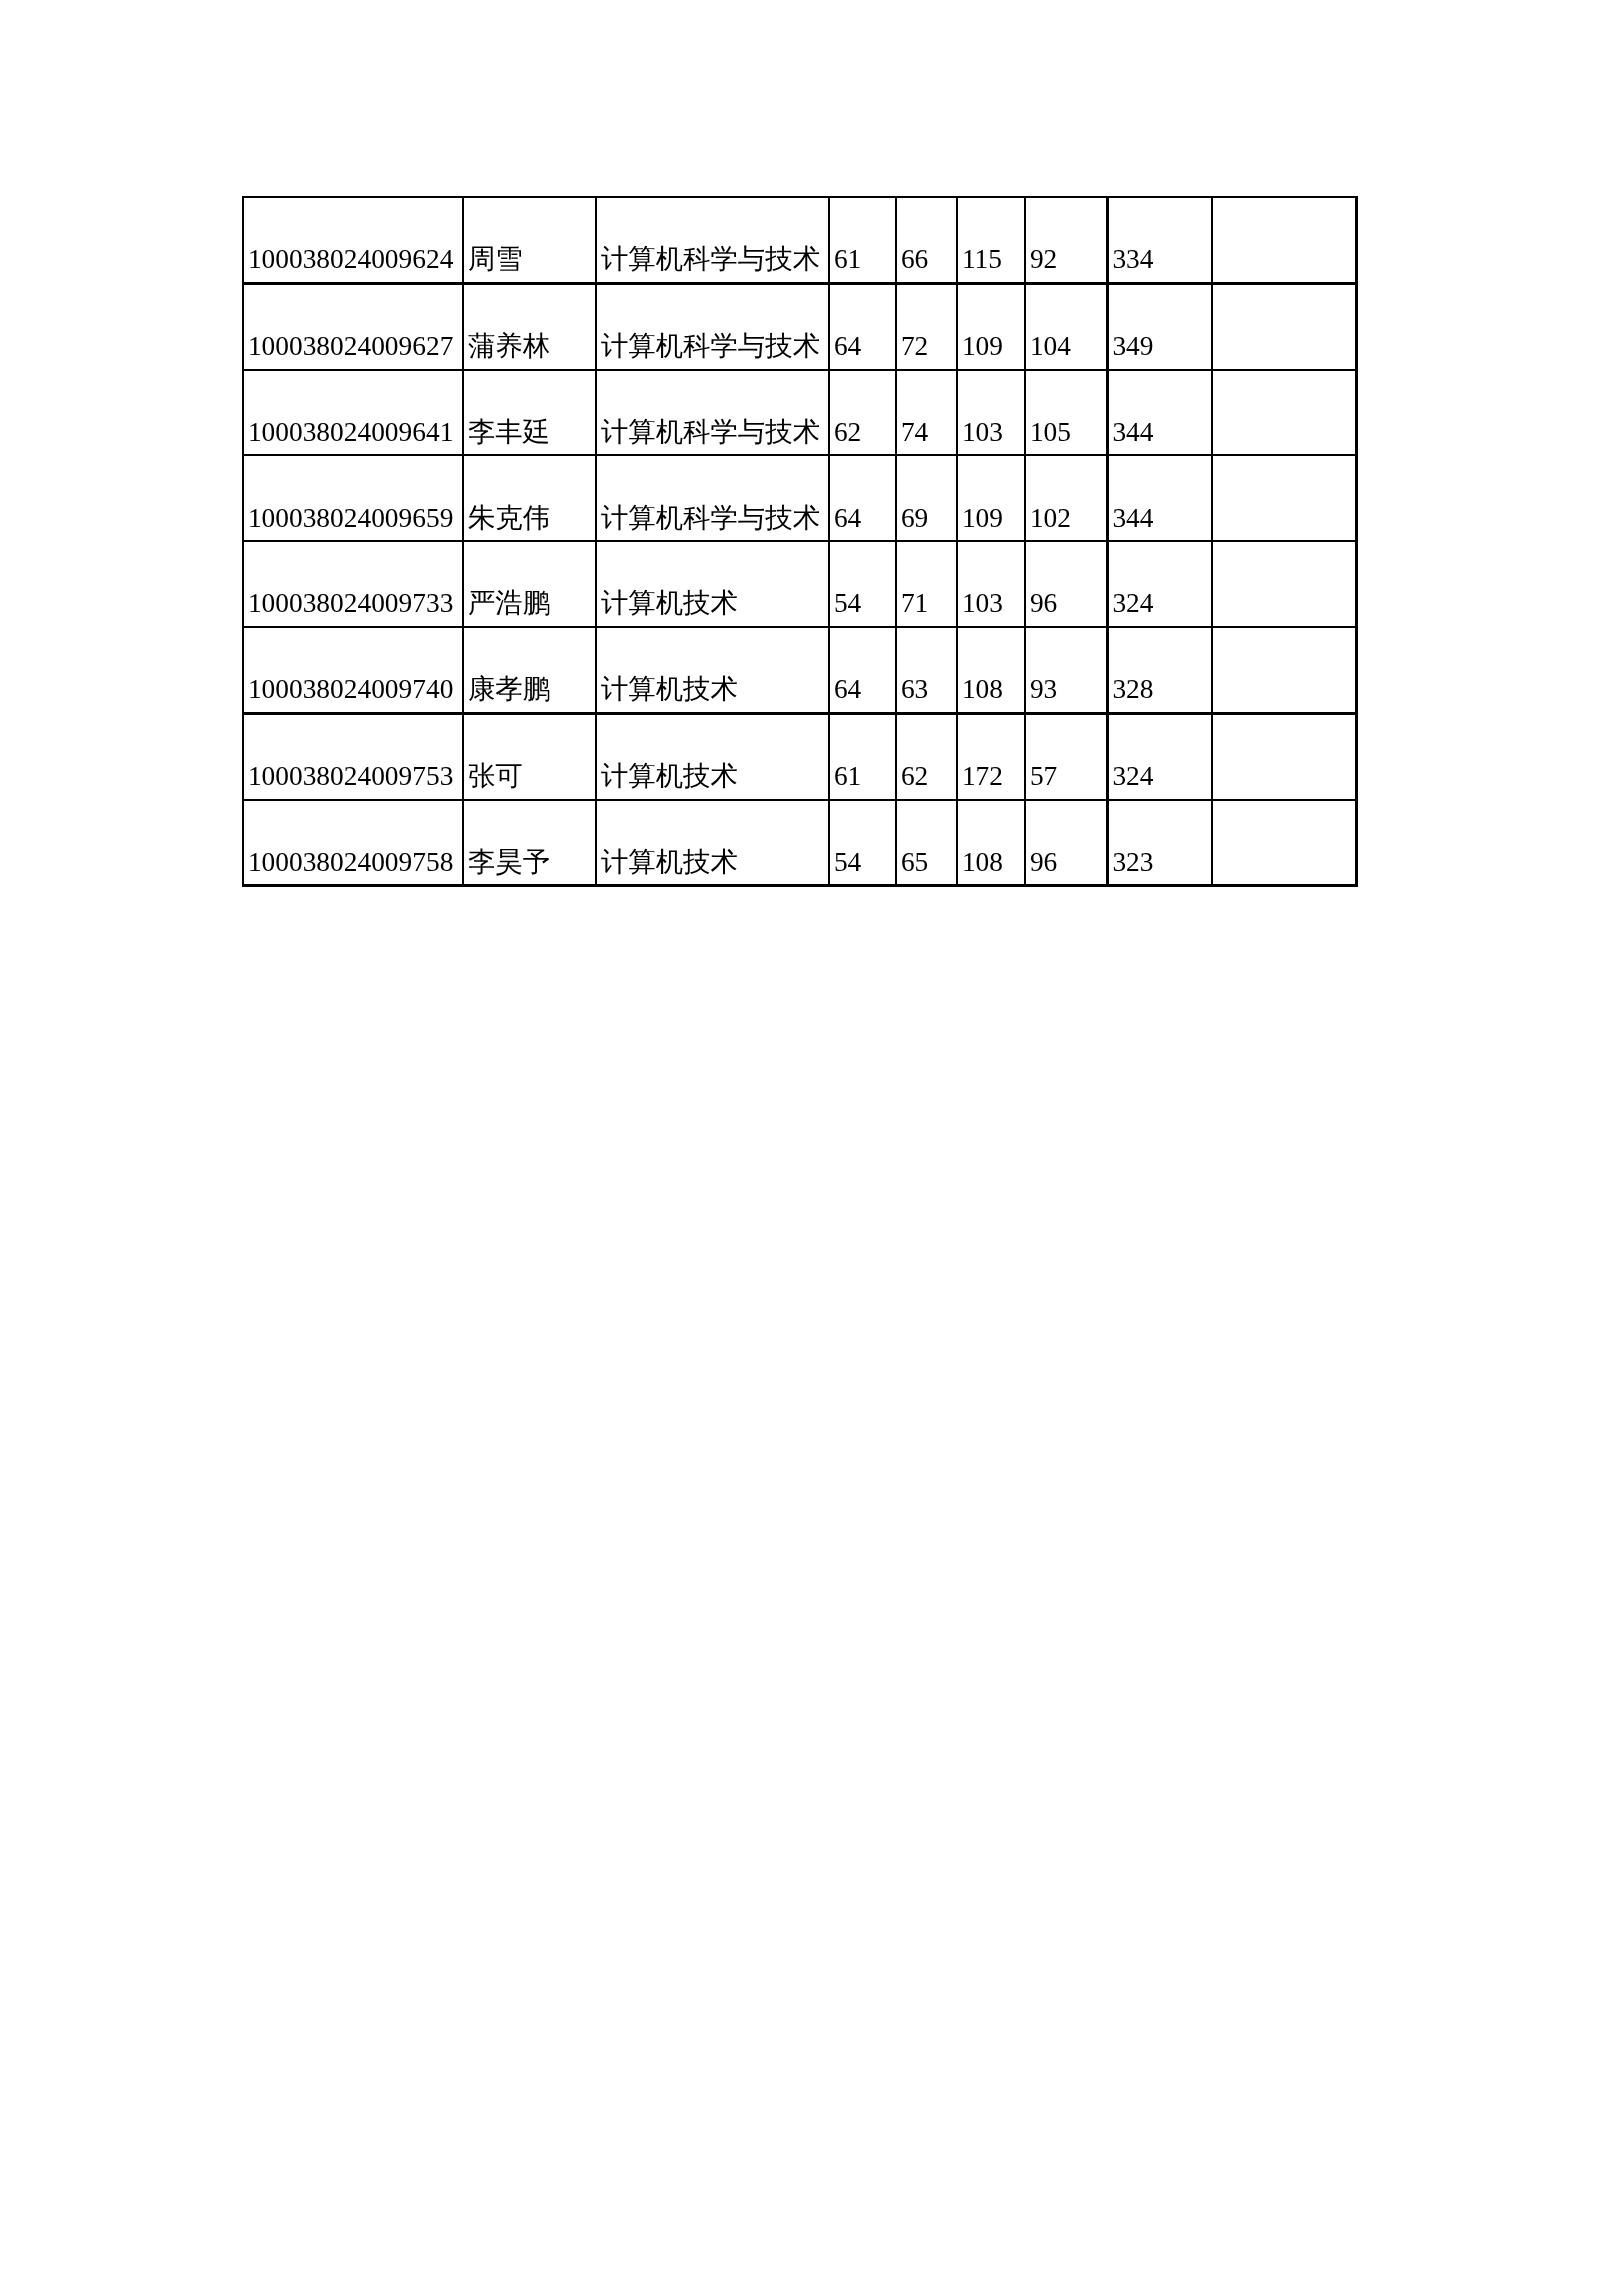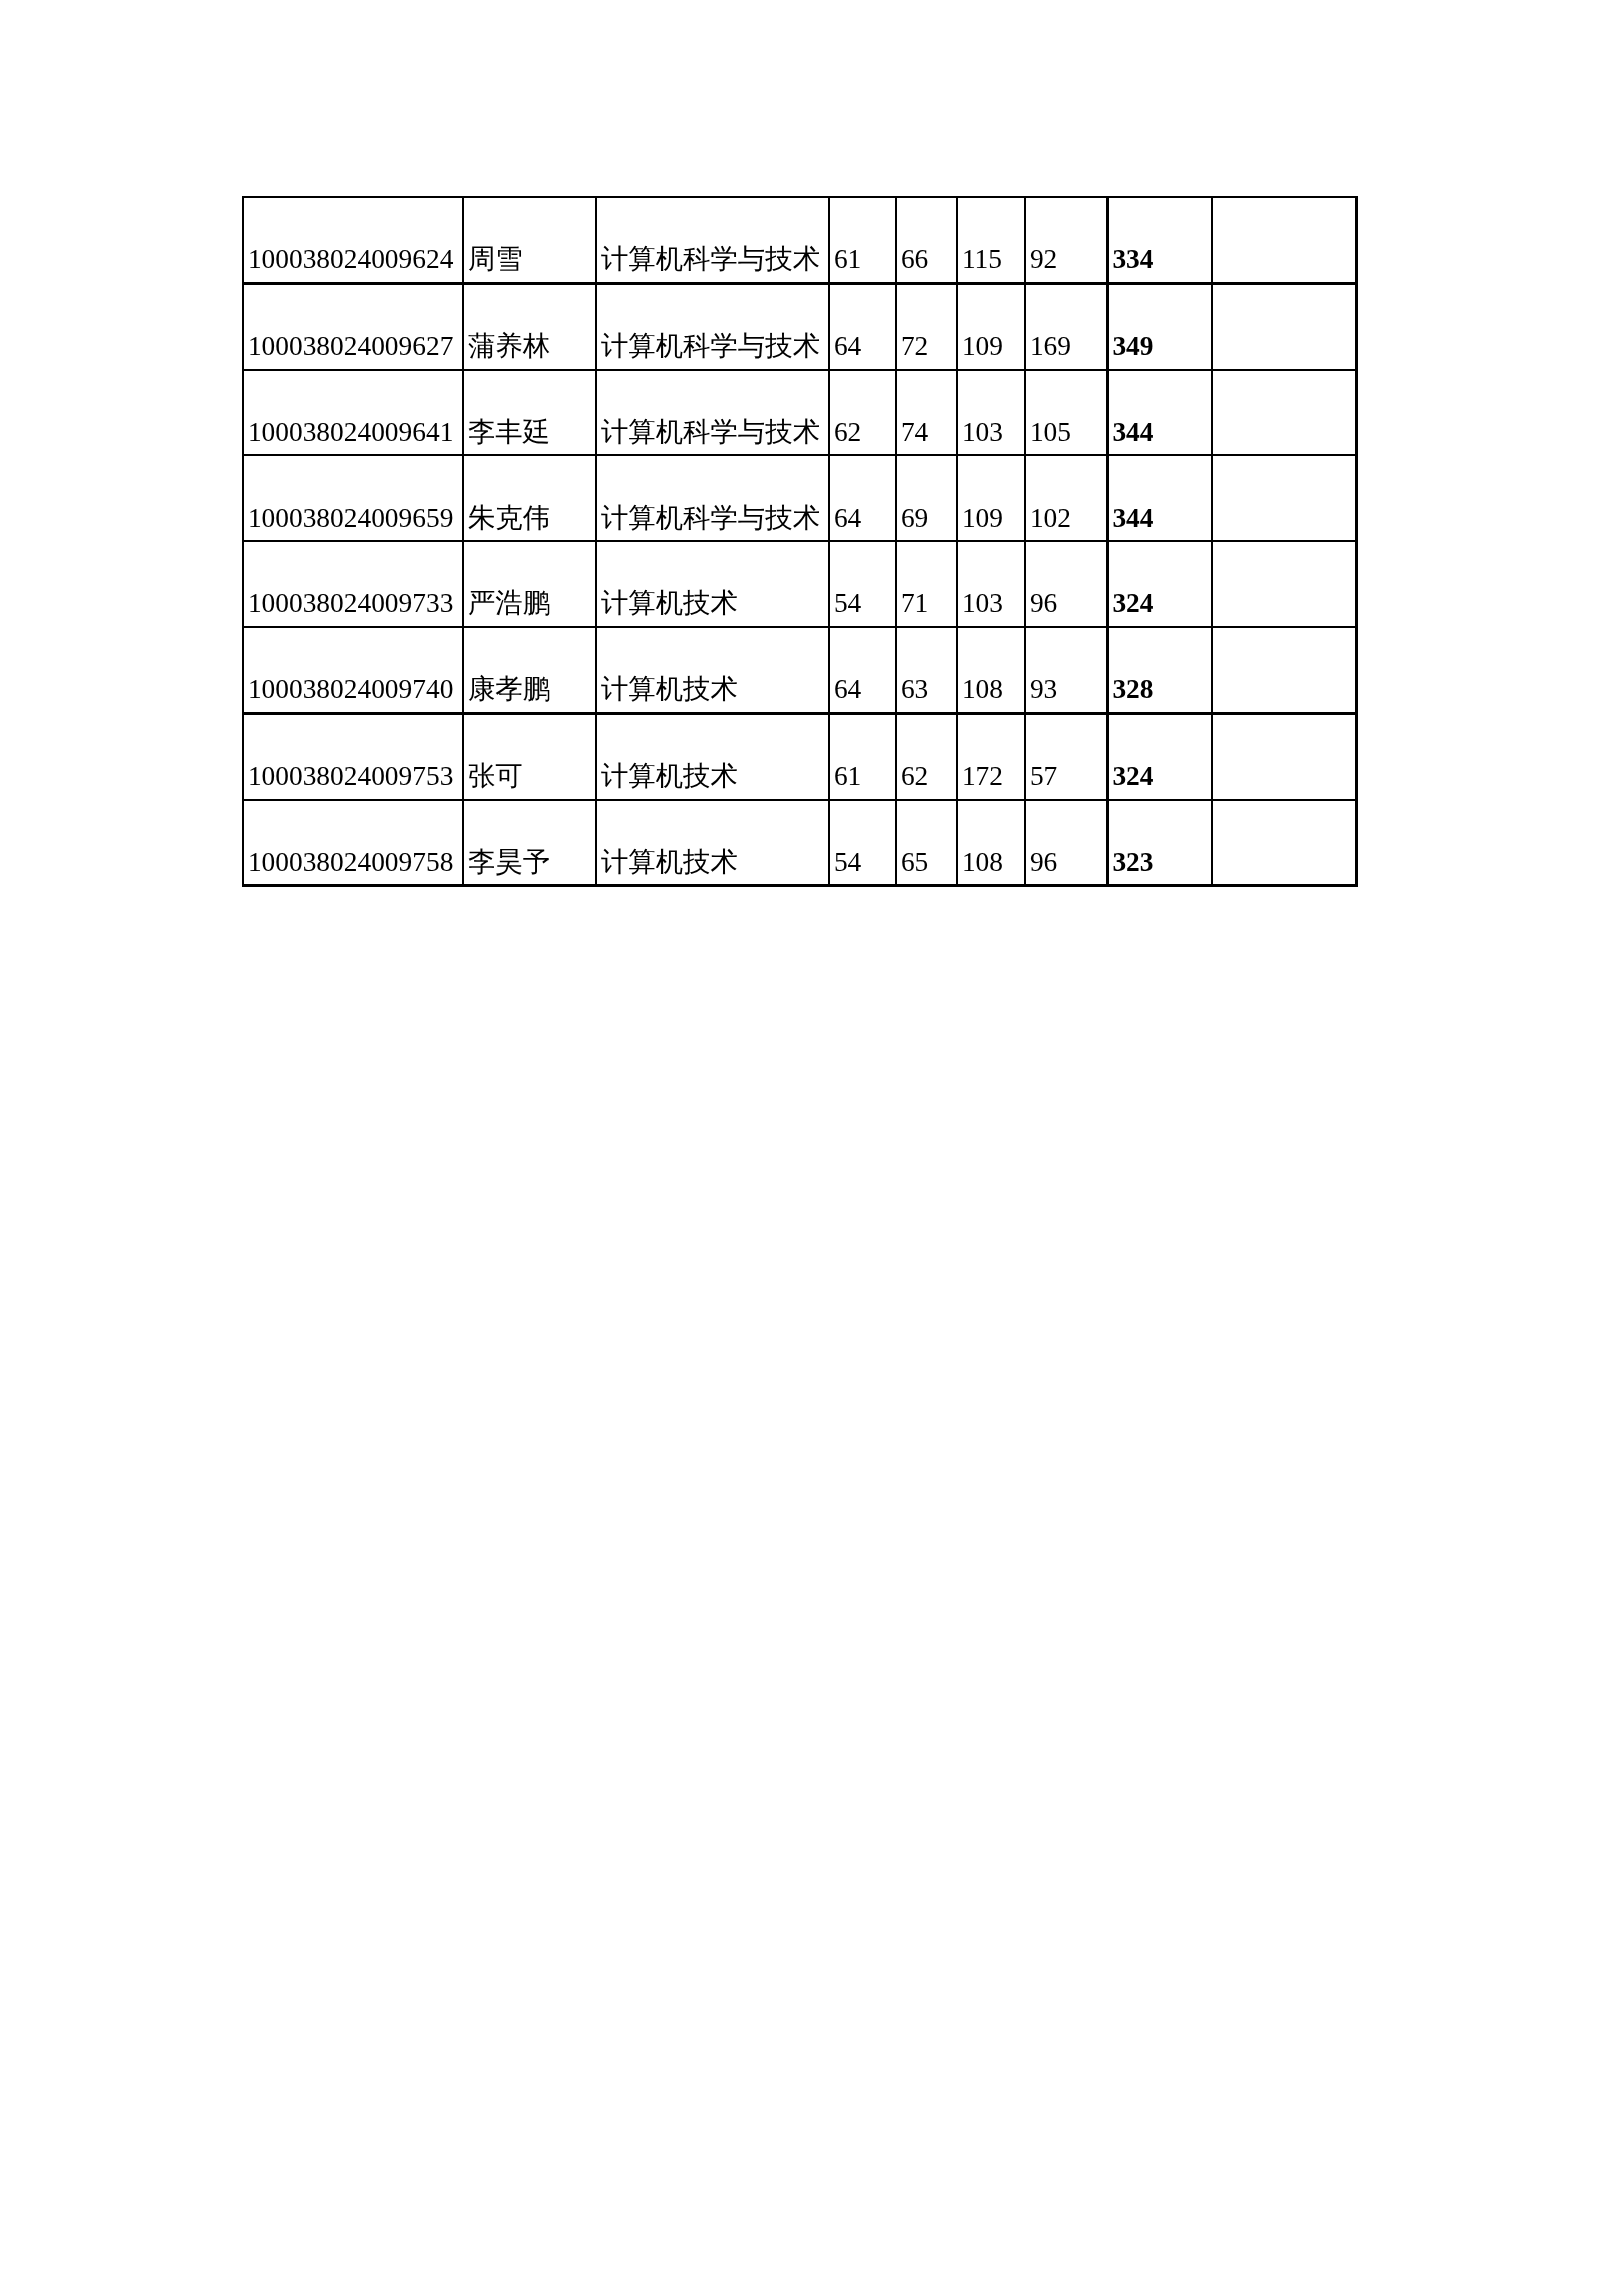--- a/index.html
+++ b/index.html
@@ -45,21 +45,20 @@
     overflow: hidden;
     white-space: nowrap;
   }
   
   table.scores tr.thick-bottom td {
     border-bottom-width: 3.9px;
   }
   
   table.scores td.col-total {
     border-left-width: 3.9px;
-    font-weight: bold;
   }
 </style>
 </head>
 <body>
 
 <div class="page">
   <table class="scores">
     <colgroup>
       <col style="width:220px">
       <col style="width:133px">
@@ -83,21 +82,21 @@
     <td class="col-total">334</td>
     <td></td>
   </tr>
         <tr>
     <td>100038024009627</td>
     <td>蒲养林</td>
     <td>计算机科学与技术</td>
     <td>64</td>
     <td>72</td>
     <td>109</td>
-    <td>169</td>
+    <td>104</td>
     <td class="col-total">349</td>
     <td></td>
   </tr>
         <tr>
     <td>100038024009641</td>
     <td>李丰廷</td>
     <td>计算机科学与技术</td>
     <td>62</td>
     <td>74</td>
     <td>103</td>

